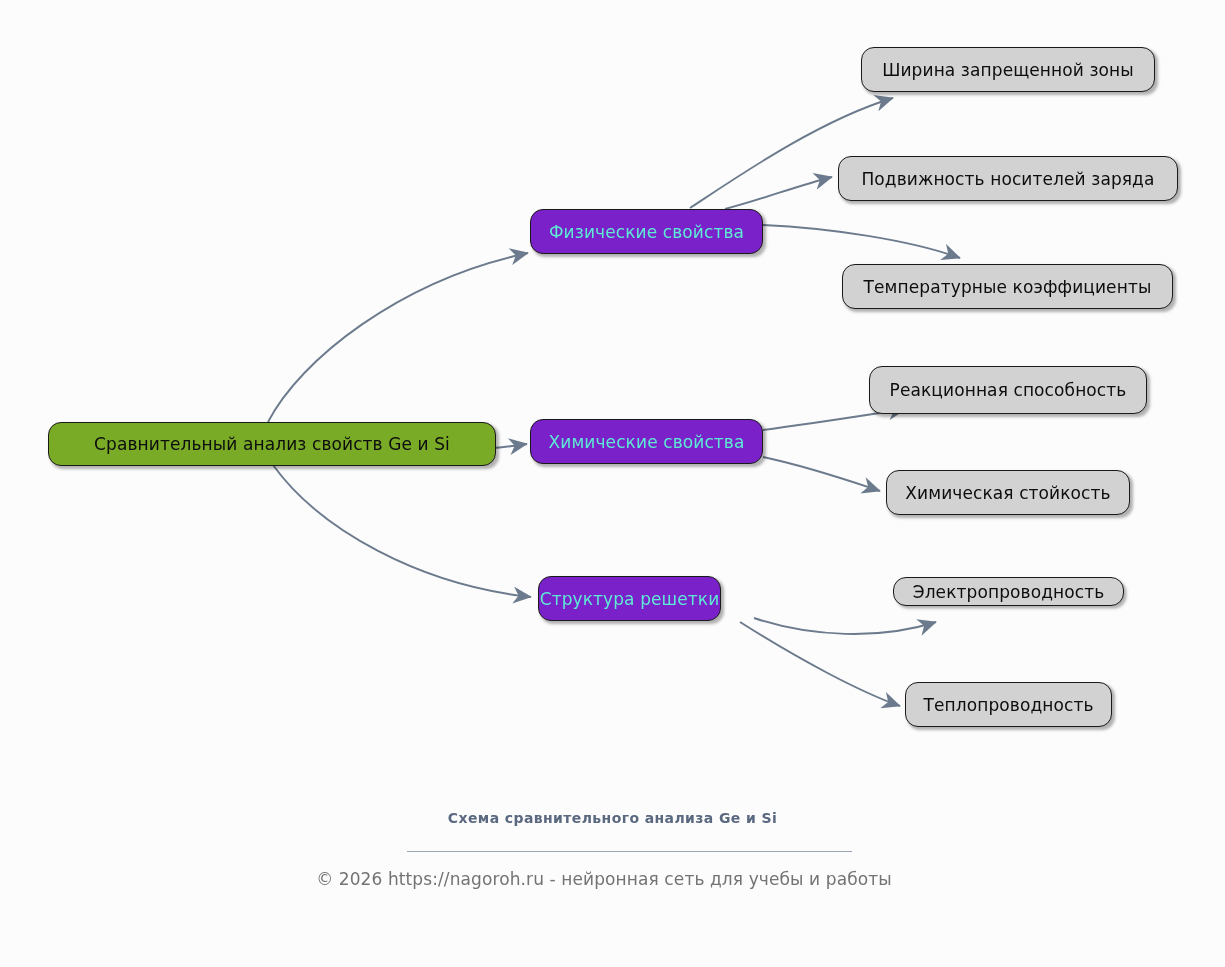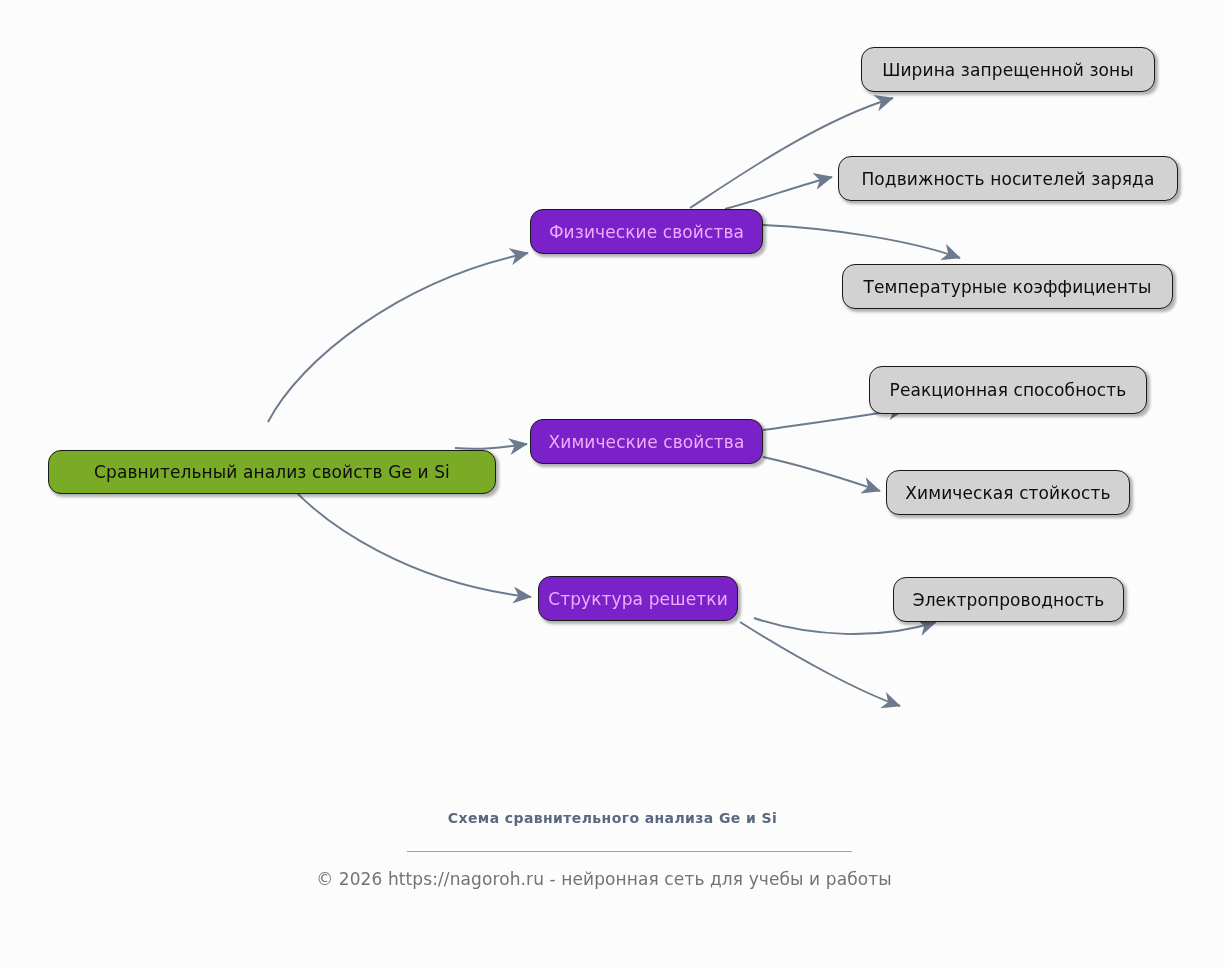--- a/index.html
+++ b/index.html
@@ -44,21 +44,21 @@
     letter-spacing: 0.1px;
     white-space: nowrap;
     padding: 0 14px;
     box-shadow: 2.5px 2.5px 3px rgba(0,0,0,0.30);
   }
   .node-root {
     background: #79ab27;
   }
   .node-branch {
     background: #7a21c9;
-    color: #f0abfc;
+    color: #5eead4;
   }
   .node-leaf {
     background: #d2d2d2;
   }
   .caption {
     position: absolute;
     left: 0;
     top: 810px;
     width: 1225px;
     text-align: center;
@@ -114,21 +114,21 @@
 
     <path d="M 763 430 C 810 424, 860 416, 906 409" fill="none" stroke="#6b7a8c" stroke-width="1.9" marker-end="url(#arrowhead)"></path>
 
     <path d="M 763 457 C 810 467, 850 481, 880 491" fill="none" stroke="#6b7a8c" stroke-width="1.9" marker-end="url(#arrowhead)"></path>
 
     <path d="M 754 618 C 810 637, 880 640, 936 622" fill="none" stroke="#6b7a8c" stroke-width="1.9" marker-end="url(#arrowhead)"></path>
 
     <path d="M 740 622 C 800 660, 860 692, 900 706" fill="none" stroke="#6b7a8c" stroke-width="1.9" marker-end="url(#arrowhead)"></path>
   </svg>
 
-  <div class="node node-root" style="left:48px; top:422px; width:448px; height:44px;margin-top:28px;">
+  <div class="node node-root" style="left:48px; top:422px; width:448px; height:44px;">
     <span>Сравнительный анализ свойств Ge и Si</span>
   </div>
 
   <div class="node node-branch" style="left:530px; top:209px; width:233px; height:45px;">
     <span>Физические свойства</span>
   </div>
 
   <div class="node node-leaf" style="left:838px; top:156px; width:340px; height:45px;">
     <span>Подвижность носителей заряда</span>
   </div>
@@ -146,26 +146,29 @@
   </div>
 
   <div class="node node-leaf" style="left:869px; top:366px; width:278px; height:48px;">
     <span>Реакционная способность</span>
   </div>
 
   <div class="node node-leaf" style="left:886px; top:470px; width:244px; height:45px;">
     <span>Химическая стойкость</span>
   </div>
 
-  <div class="node node-branch" style="left:538px; top:576px; width:200px; height:45px;">
+  <div class="node node-branch" style="left:538px; top:576px; width:183px; height:45px;">
     <span>Структура решетки</span>
   </div>
 
-  <div class="node node-leaf" style="left:893px; top:577px; width:231px; height:45px;">
+  <div class="node node-leaf" style="left:893px; top:577px; width:231px; height:29px;">
     <span>Электропроводность</span>
   </div>
 
+  <div class="node node-leaf" style="left:905px; top:682px; width:207px; height:45px;">
+    <span>Теплопроводность</span>
+  </div>
 
   <div class="caption">Схема сравнительного анализа Ge и Si</div>
   <div class="caption-rule"></div>
   <div class="footer">© 2026 https://nagoroh.ru - нейронная сеть для учебы и работы</div>
 
 </div>
 
 </body></html>

